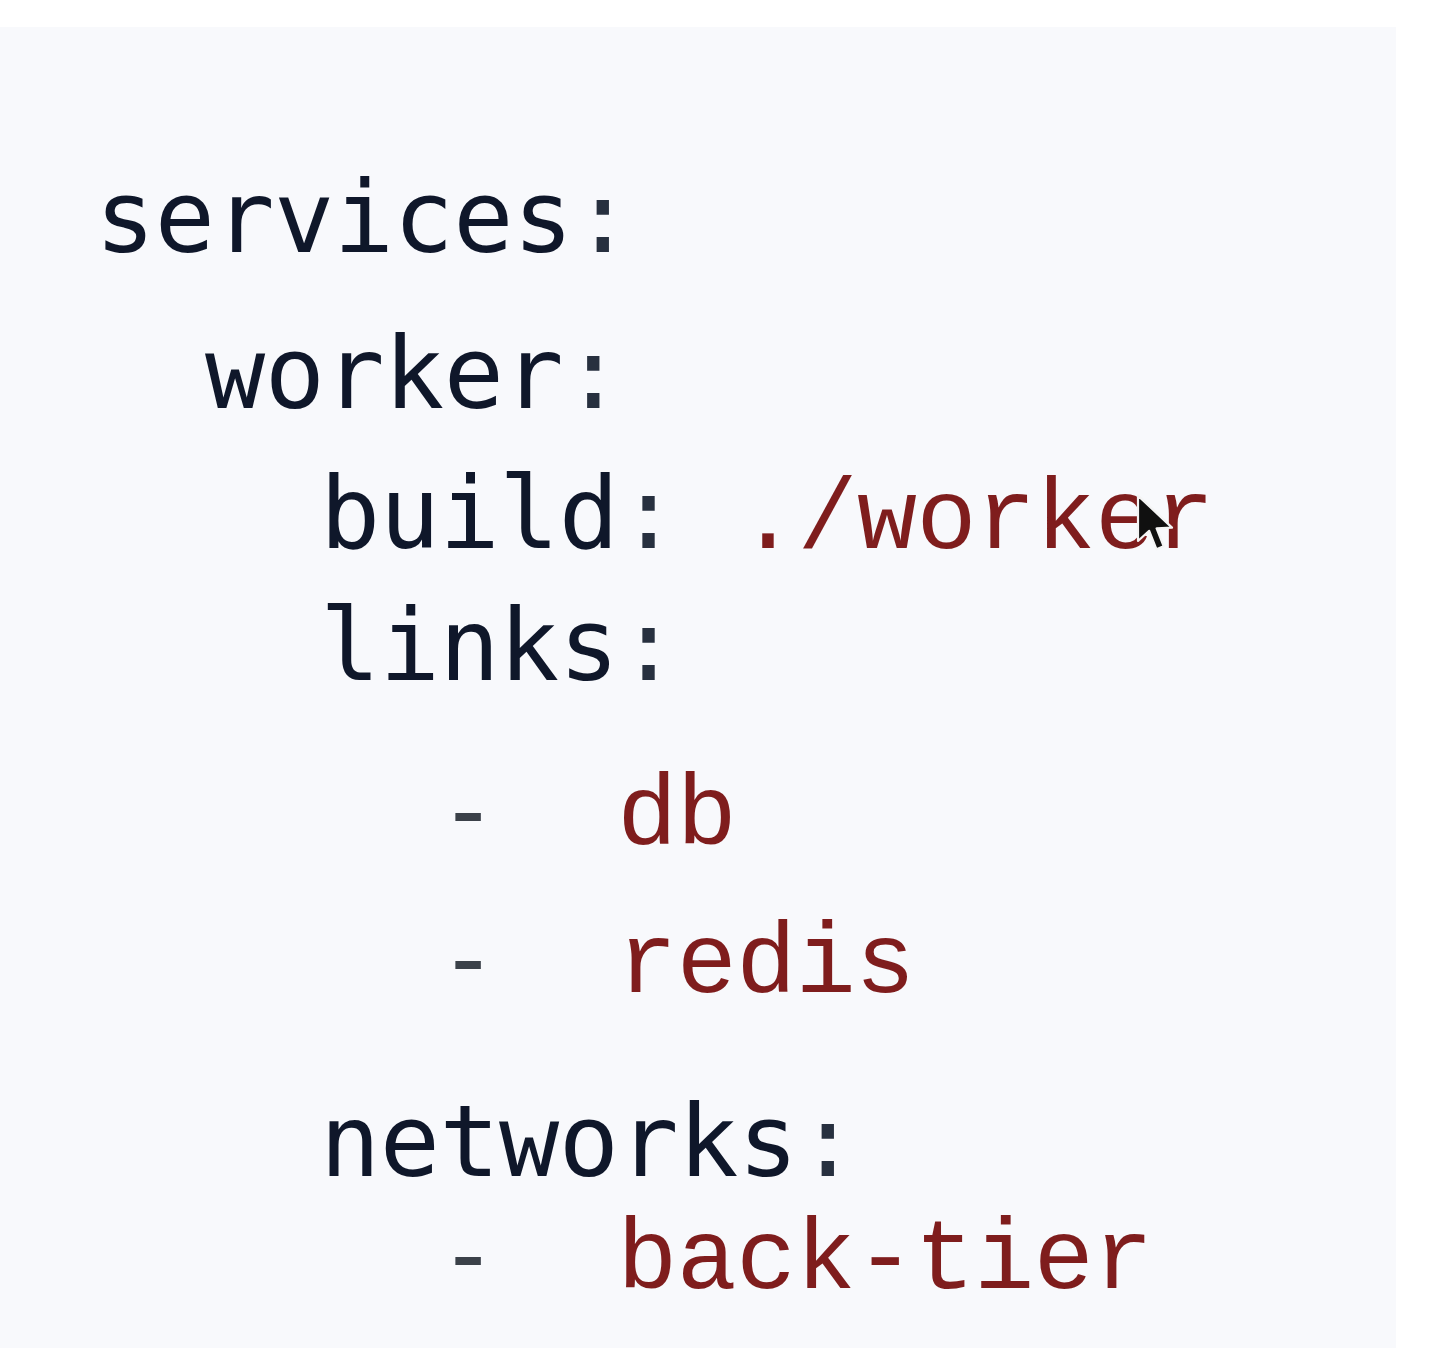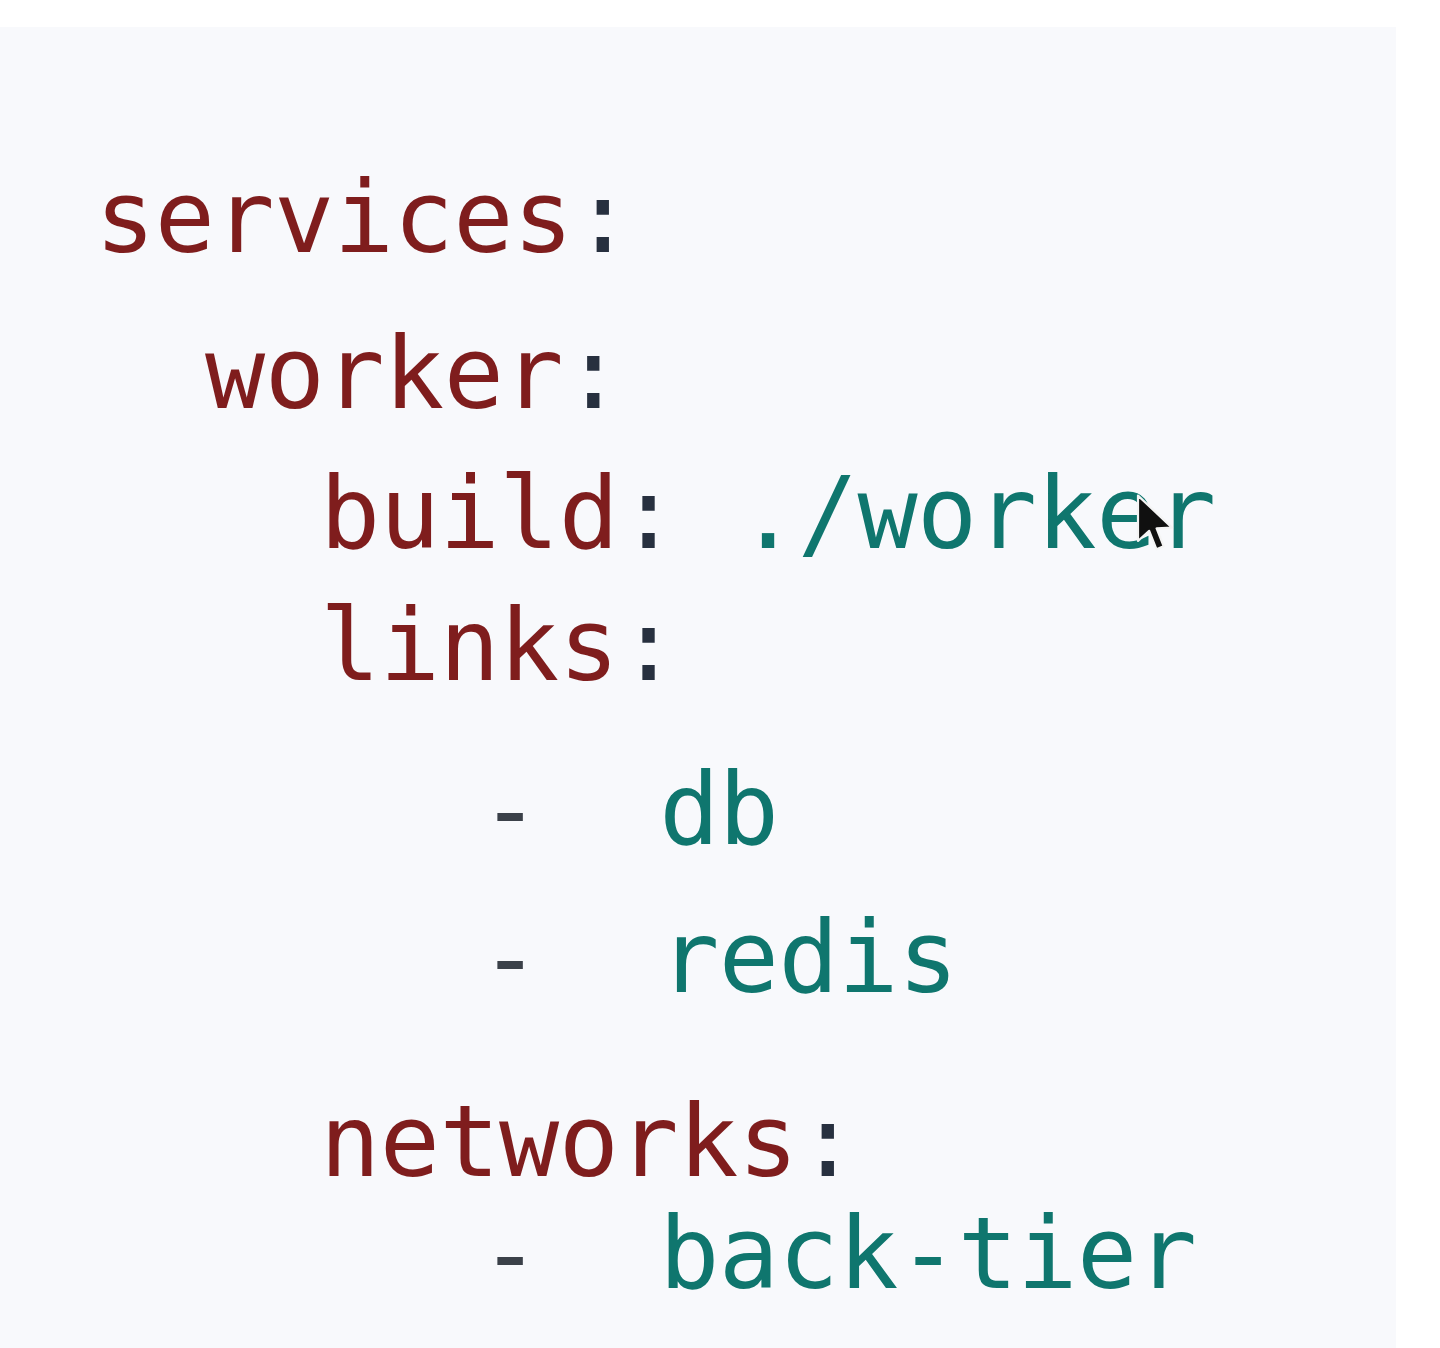--- a/index.html
+++ b/index.html
@@ -47,41 +47,41 @@
     white-space: pre;
     font-family: "DejaVu Sans Mono", "Liberation Mono", monospace;
     font-size: 100px;
     line-height: 148px;
     height: 148px;
     letter-spacing: -0.5px;
     font-weight: 400;
   }
 
   
-  .tok-key    { color: #7f1d1d; }
+  .tok-key    { color: #0f172a; }
   .tok-punct  { color: #27303f; }
-  .tok-value  { color: #0f766e; }
+  .tok-value  { color: #7f1d1d; font-family: Liberation Mono, monospace; }
   .tok-dash   { color: #3b4149; }
   .tok-space  { color: transparent; }
 
   
   .ln0 { top: 104px; }
   .ln1 { top: 260px; }
   .ln2 { top: 400px; }
   .ln3 { top: 532px; }
   .ln4 { top: 696px; }
   .ln5 { top: 844px; }
   .ln6 { top: 1028px; }
   .ln7 { top: 1140px; text-align: right; }
 
   
   .ind0 { padding-left: 95px; }
   .ind1 { padding-left: 205px; }
   .ind2 { padding-left: 320px; }
-  .ind3 { padding-left: 438px; margin-left: 42px; }
+  .ind3 { padding-left: 438px; }
 
   
   #cursor {
     position: absolute;
     left: 1136px;
     top: 494px;
     width: 44px;
     height: 62px;
     pointer-events: none;
   }

